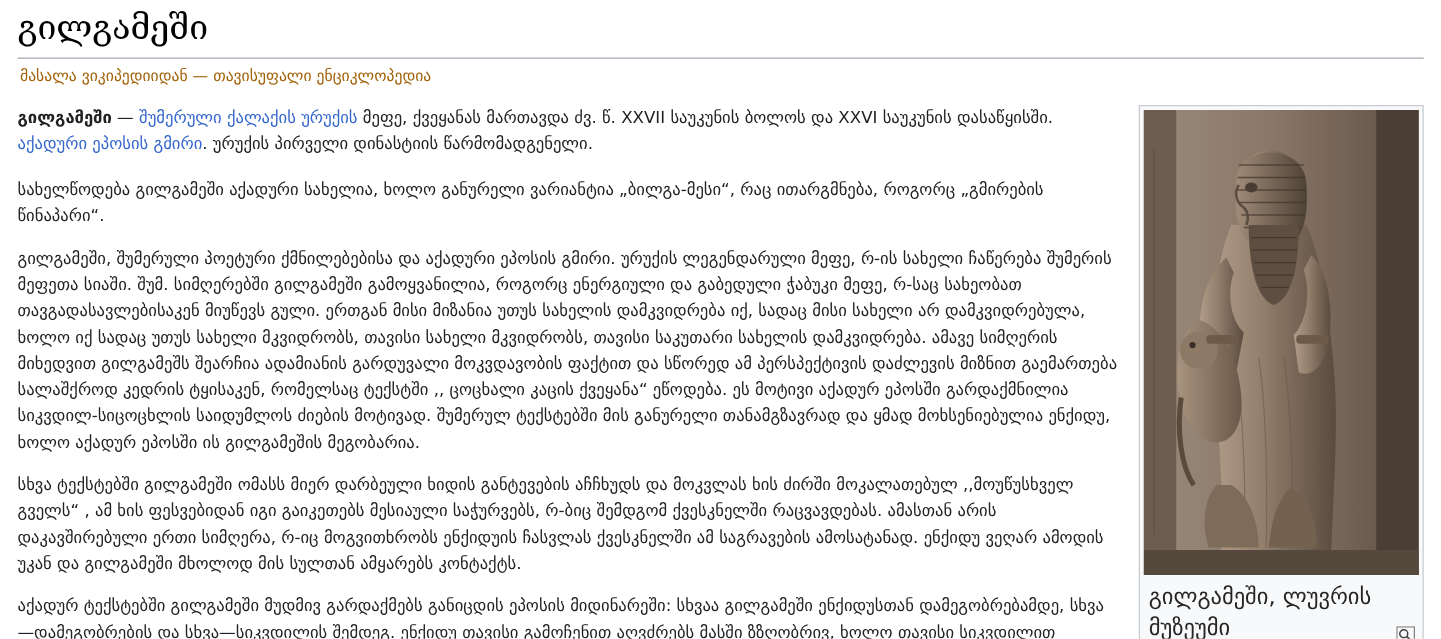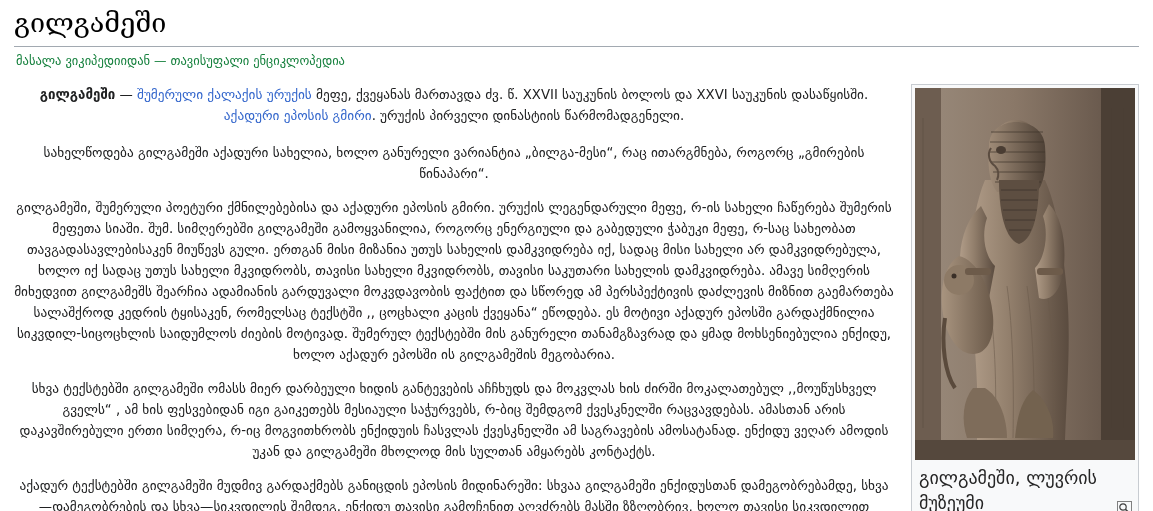--- a/index.html
+++ b/index.html
@@ -26,34 +26,34 @@
     font-size: 27px;
     font-weight: normal;
     line-height: 1.25;
     margin: 0 0 4px 0;
     padding: 0 0 6px 0;
     border-bottom: 1px solid #a2a9b1;
     color: #000000;
   }
   .subtitle {
     font-size: 12.5px;
-    color: #15803d;
+    color: #a16207;
     margin: 6px 0 16px 2px;
   }
   .content {
     position: relative;
   }
   .textcol {
     width: 880px;
     font-size: 13.3px;
     line-height: 1.58;
   }
   .textcol p {
     margin: 0 0 13px 0;
-    text-align: center;
+    text-align: left;
   }
   .textcol p.lead {
     margin-bottom: 16px;
   }
   a.lnk {
     color: #3366cc;
     text-decoration: none;
   }
   b.bld { font-weight: bold; }
 

